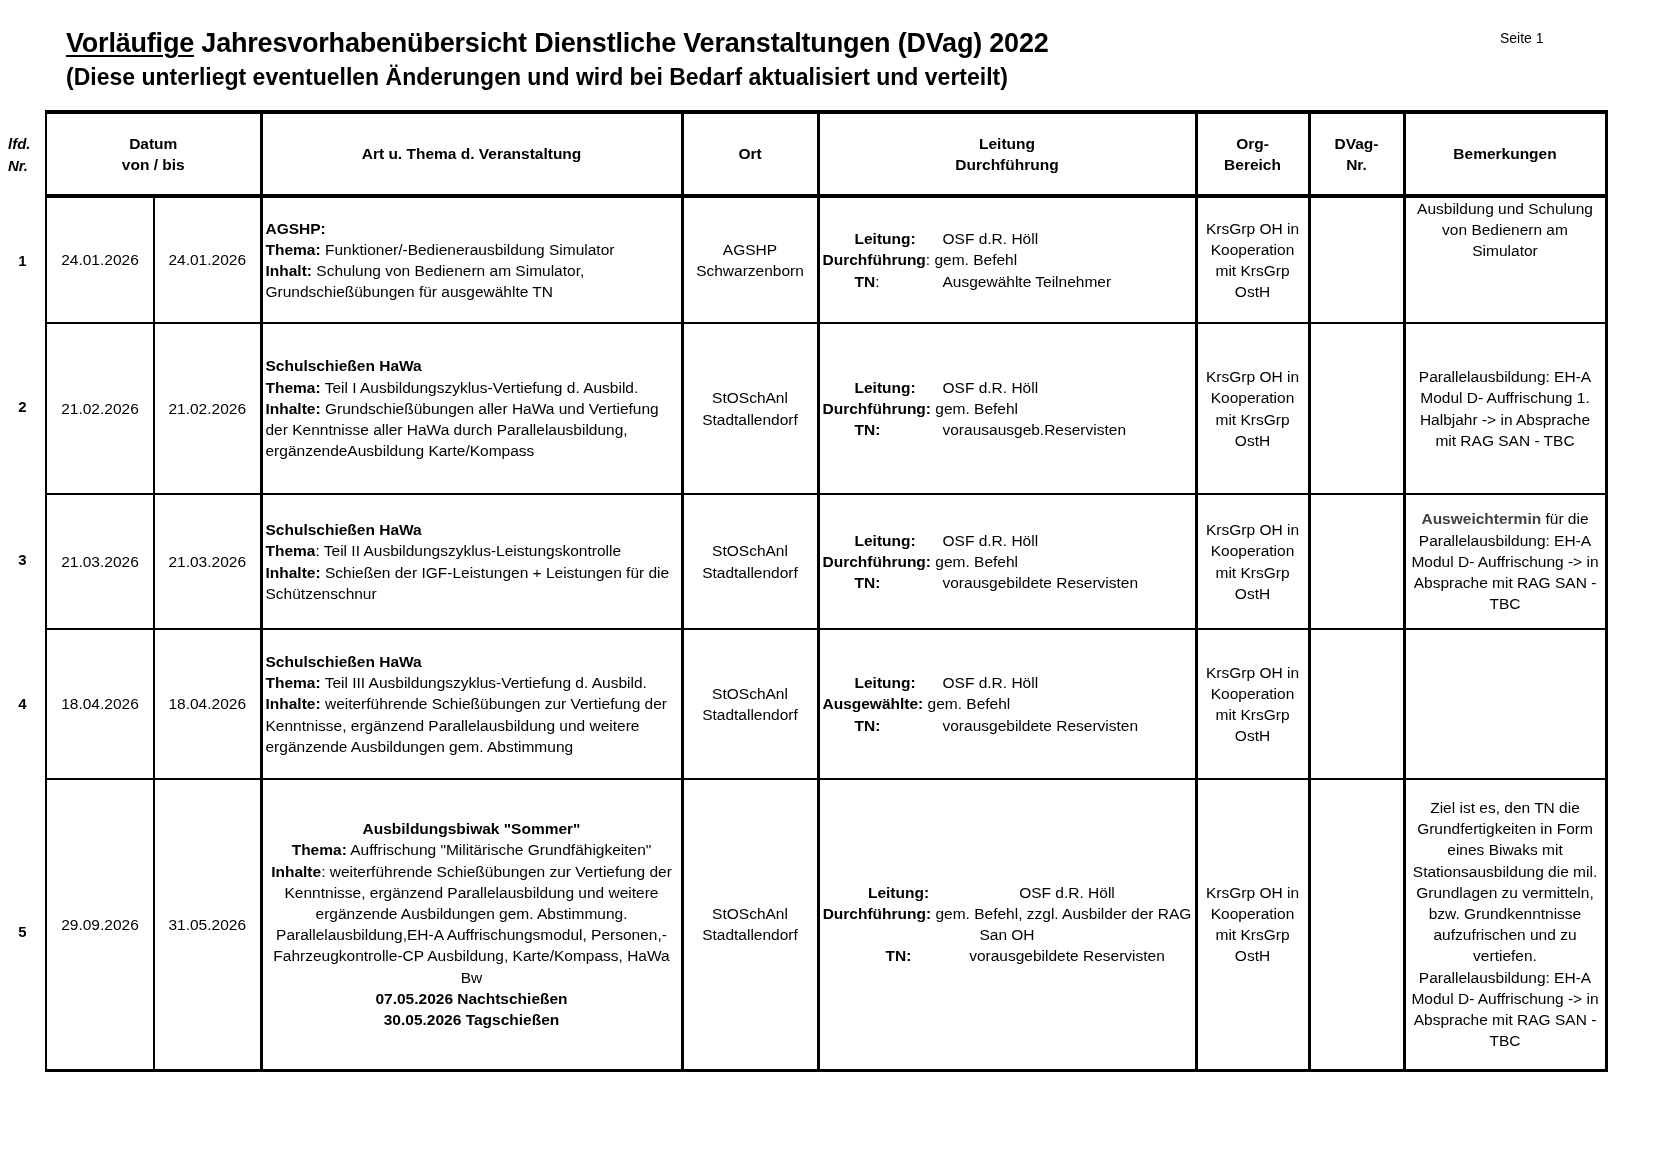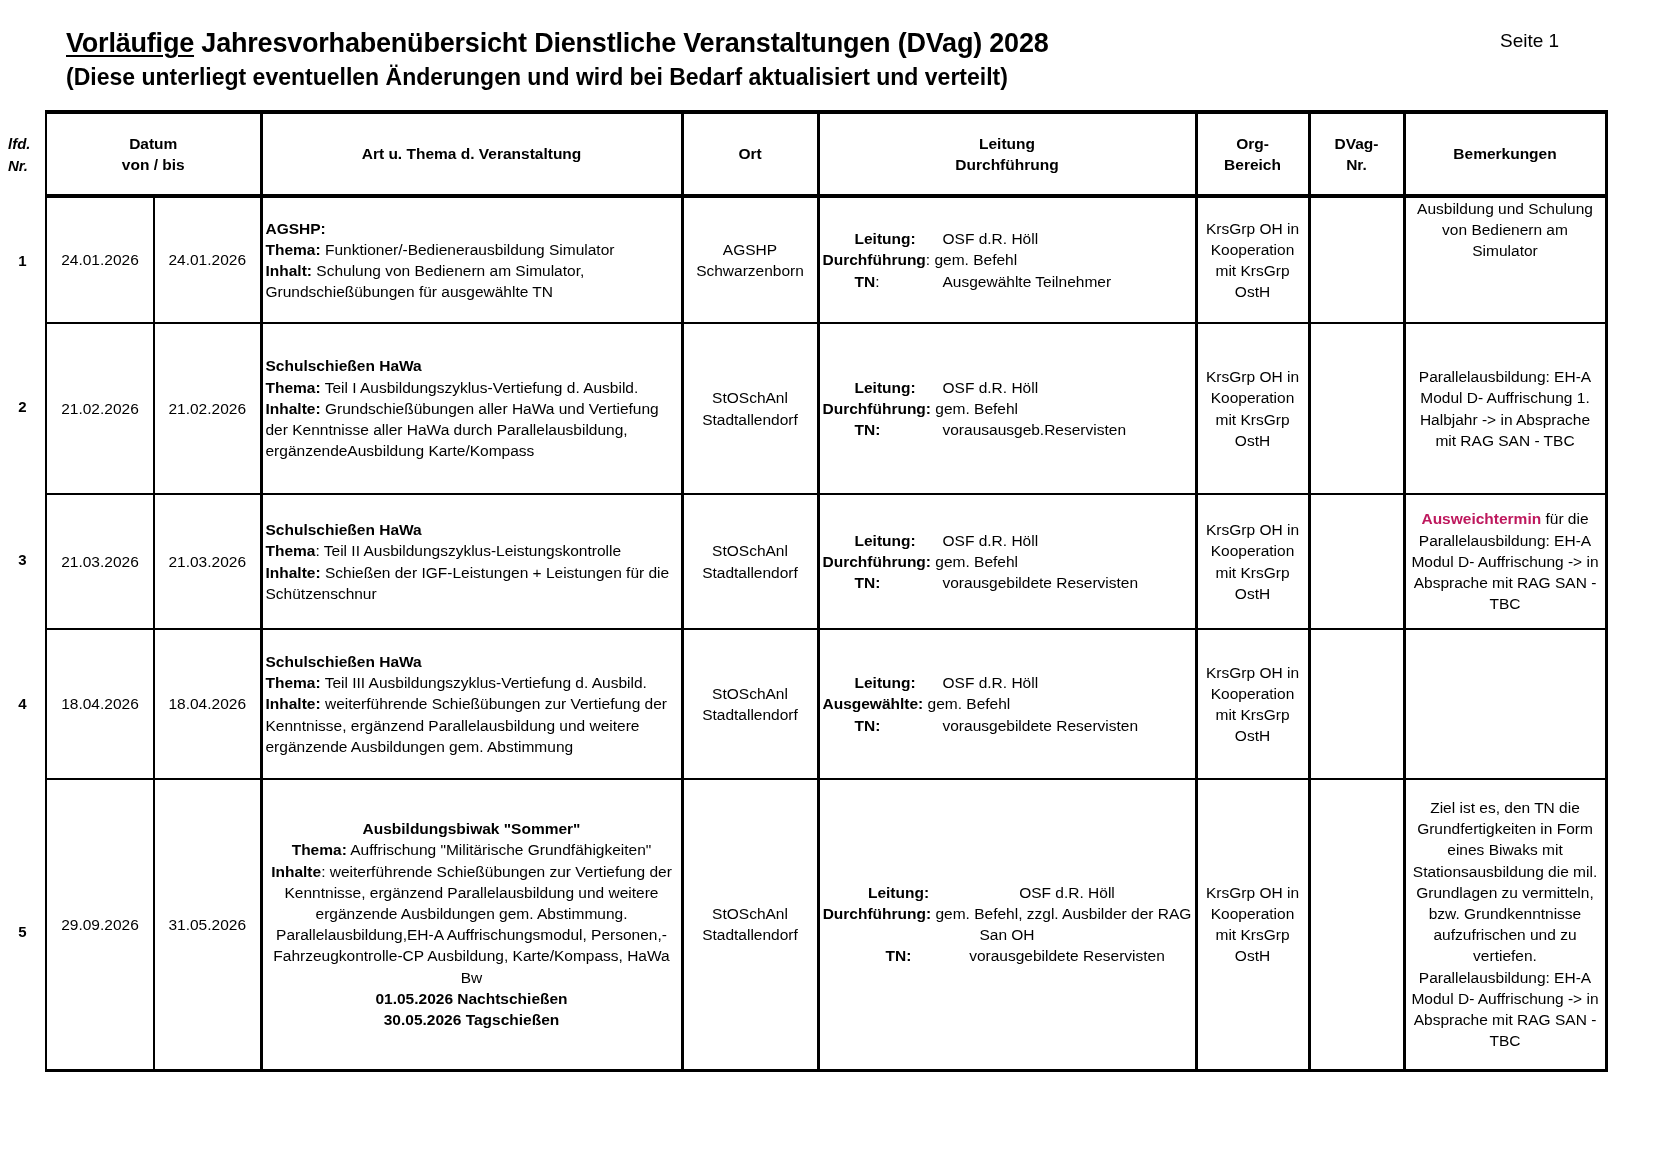--- a/index.html
+++ b/index.html
@@ -1,40 +1,40 @@
 <!DOCTYPE html>
 <html><head>
 <meta charset="utf-8">
 <style>
   html, body { margin:0; padding:0; background:#ffffff; }
   body { width:1654px; height:1156px; position:relative; font-family:"Liberation Sans", sans-serif; color:#000; overflow:hidden; }
   .title { position:absolute; left:66px; top:28px; font-size:27px; font-weight:bold; letter-spacing:-0.2px; white-space:nowrap; }
   .title u { text-decoration:underline; text-underline-offset:3px; text-decoration-thickness:2px; }
   .subtitle { position:absolute; left:66px; top:64px; font-size:23px; font-weight:bold; white-space:nowrap; }
-  .page-no { position:absolute; left:1500px; top:30px; font-size:19px; white-space:nowrap; }
+  .page-no { position:absolute; left:1500px; top:30px; font-size:14px; white-space:nowrap; }
   .rownum-hdr { position:absolute; left:8px; top:133px; font-size:15px; font-weight:bold; line-height:22px;font-style:italic; }
   .rownum { position:absolute; left:0; width:45px; text-align:center; font-size:15px; font-weight:bold; }
 
   table.grid { position:absolute; left:45px; top:110px; border-collapse:collapse; table-layout:fixed; width:1560px; }
   table.grid td, table.grid th { border:2px solid #000; padding:0 3px; font-size:15.5px; line-height:21.2px; vertical-align:middle; }
   table.grid tr.hdr th { border-top:4px solid #000; border-bottom:4px solid #000; font-weight:bold; text-align:center; height:80px; }
   table.grid th.thick, table.grid td.thick { border-right:3px solid #000; }
   table.grid td.date { text-align:center; }
   table.grid td.center { text-align:center; }
   table.grid td.left { text-align:left; }
   table.grid tr:last-child td { border-bottom:3px solid #000;text-align:center; }
   .b { font-weight:bold; }
-  .red { color:#be185d; font-weight:bold; }
+  .red { color:#404040; font-weight:bold; }
   .lead { display:grid; grid-template-columns:120px 1fr; }
   .lead .k { font-weight:bold;margin-left:32px; }
 </style>
 </head>
 <body>
 
-<div class="title"><u>Vorläufige</u><span> Jahresvorhabenübersicht Dienstliche Veranstaltungen (DVag) 2028</span></div>
+<div class="title"><u>Vorläufige</u><span> Jahresvorhabenübersicht Dienstliche Veranstaltungen (DVag) 2022</span></div>
 <div class="subtitle">(Diese unterliegt eventuellen Änderungen und wird bei Bedarf aktualisiert und verteilt)</div>
 <div class="page-no">Seite 1</div>
 
 <div class="rownum-hdr">
   <div>lfd.</div>
   <div>Nr.</div>
 </div>
 <div class="rownum" style="top:252px">1</div>
 <div class="rownum" style="top:398px">2</div>
 <div class="rownum" style="top:551px">3</div>
@@ -187,21 +187,21 @@
     <td class="center thick"><span class="red"></span><span></span></td>
   </tr>
 
   <tr style="height:291px">
     <td class="date">29.09.2026</td>
     <td class="date thick">31.05.2026</td>
     <td class="left thick">
       <div class="b">Ausbildungsbiwak "Sommer"</div>
       <div><span class="b">Thema:</span><span> Auffrischung "Militärische Grundfähigkeiten"</span></div>
       <div><span class="b">Inhalte</span><span>: weiterführende Schießübungen zur Vertiefung der Kenntnisse, ergänzend Parallelausbildung und weitere ergänzende Ausbildungen gem. Abstimmung. Parallelausbildung,EH-A Auffrischungsmodul, Personen,-Fahrzeugkontrolle-CP Ausbildung, Karte/Kompass, HaWa Bw</span></div>
-      <div class="b">01.05.2026 Nachtschießen</div>
+      <div class="b">07.05.2026 Nachtschießen</div>
       <div class="b">30.05.2026 Tagschießen</div>
     </td>
     <td class="center thick">
           <div>StOSchAnl</div>
           <div>Stadtallendorf</div>
         </td>
     <td class="left thick">
       <div class="lead">
             <span class="k">Leitung:</span>
             <span>OSF d.R. Höll</span>

